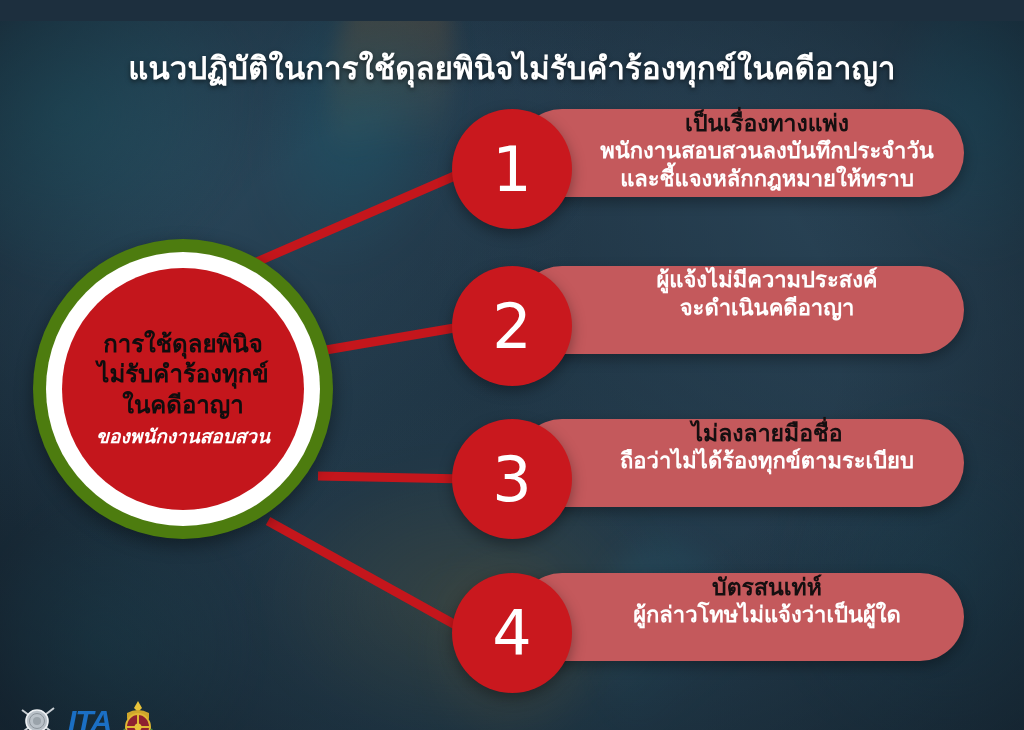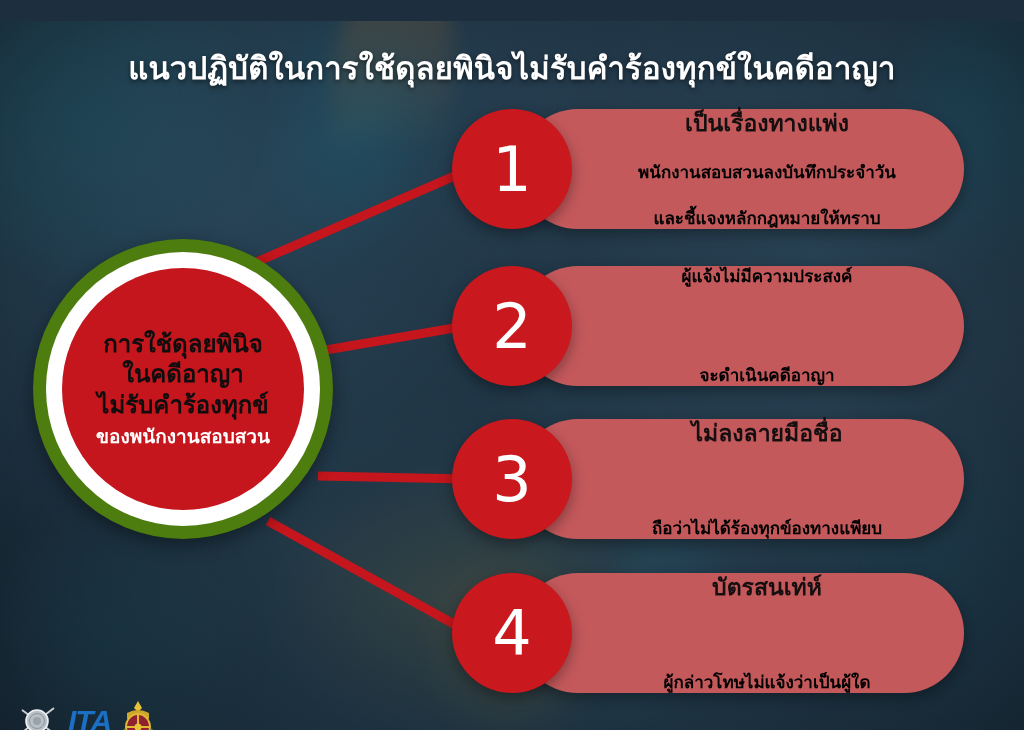--- a/index.html
+++ b/index.html
@@ -140,53 +140,54 @@
     font-size: 24px;
     font-weight: 700;
     display: block;
   }
   .hub-text .sub {
     display: block;
     color: #ffffff;
     font-size: 19px;
     font-weight: 600;
     margin-top: 4px;
+    font-style: italic;
   }
 
   
   .item {
     position: absolute;
     height: 120px;
   }
   .panel {
     position: absolute;
     left: 66px;
     top: 0;
-    height: 120px;
+    height: 88px;
     width: 446px;
     background: #c4595c;
     border-radius: 60px;
     box-shadow: 0 5px 14px rgba(0,0,0,.32);
     display: flex;
     flex-direction: column;
     align-items: center;
-    justify-content: space-between;
+    justify-content: flex-start;
     padding-left: 52px;
     box-sizing: border-box;
   }
   .panel .head {
     color: #150f10;
     font-size: 23px;
     font-weight: 700;
     line-height: 1.22;
     text-align: center;
   }
   .panel .body {
-    color: #000000;
-    font-size: 17px;
+    color: #ffffff;
+    font-size: 22px;
     font-weight: 700;
     line-height: 1.26;
     text-align: center;
   }
   .badge {
     position: absolute;
     left: 0;
     top: 0;
     width: 120px;
     height: 120px;
@@ -266,22 +267,22 @@
     <line x1="320" y1="330" x2="466" y2="305" stroke="#c4161c" stroke-width="9"></line>
     <line x1="318" y1="455" x2="466" y2="458" stroke="#c4161c" stroke-width="9"></line>
     <line x1="268" y1="500" x2="470" y2="612" stroke="#c4161c" stroke-width="9"></line>
   </svg>
 
   <div class="hub">
     <div class="hub-ring"></div>
     <div class="hub-core"></div>
     <div class="hub-text">
       <span class="ln">การใช้ดุลยพินิจ</span>
+      <span class="ln">ไม่รับคำร้องทุกข์</span>
       <span class="ln">ในคดีอาญา</span>
-      <span class="ln">ไม่รับคำร้องทุกข์</span>
       <span class="sub">ของพนักงานสอบสวน</span>
     </div>
   </div>
 
   <div class="item" style="left:452px; top:88px;">
     <div class="panel">
       <div class="head">เป็นเรื่องทางแพ่ง</div>
       <div class="body">พนักงานสอบสวนลงบันทึกประจำวัน</div>
       <div class="body">และชี้แจงหลักกฎหมายให้ทราบ</div>
     </div>
@@ -292,21 +293,21 @@
     <div class="panel">
       <div class="body">ผู้แจ้งไม่มีความประสงค์</div>
       <div class="body">จะดำเนินคดีอาญา</div>
     </div>
     <div class="badge">2</div>
   </div>
 
   <div class="item" style="left:452px; top:398px;">
     <div class="panel">
       <div class="head">ไม่ลงลายมือชื่อ</div>
-      <div class="body">ถือว่าไม่ได้ร้องทุกข์องทางแพียบ</div>
+      <div class="body">ถือว่าไม่ได้ร้องทุกข์ตามระเบียบ</div>
     </div>
     <div class="badge">3</div>
   </div>
 
   <div class="item" style="left:452px; top:552px;">
     <div class="panel">
       <div class="head">บัตรสนเท่ห์</div>
       <div class="body">ผู้กล่าวโทษไม่แจ้งว่าเป็นผู้ใด</div>
     </div>
     <div class="badge">4</div>

